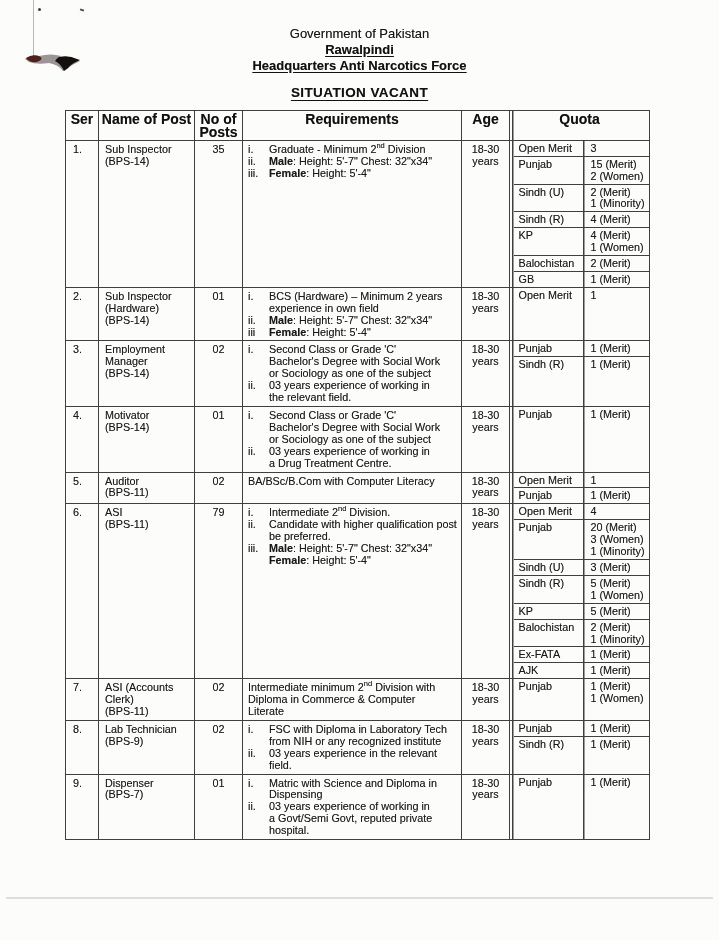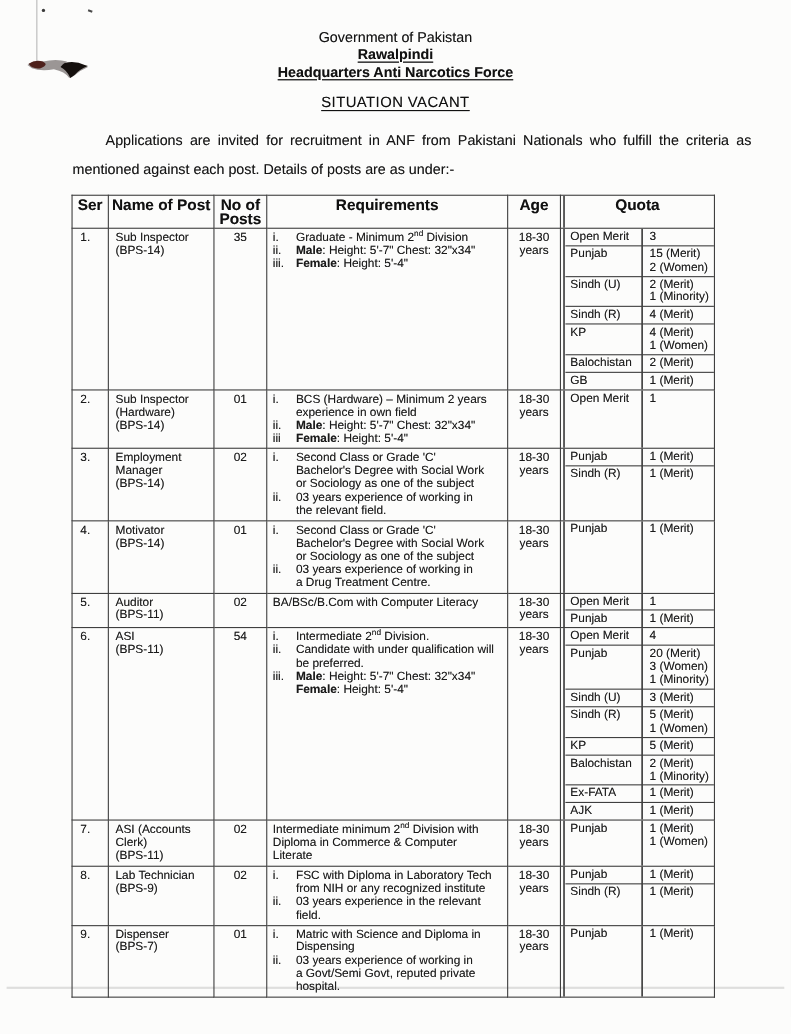--- a/index.html
+++ b/index.html
@@ -13,21 +13,21 @@
   .vline { position:absolute; left:33px; top:0; width:1px; height:58px; background:rgba(40,40,40,.32); }
   .dot1  { position:absolute; left:38px; top:8px; width:3px; height:3px; background:#3a3a3a; border-radius:50%; }
   .dot2  { position:absolute; left:80px; top:9px; width:4px; height:2px; background:#4a4a4a; transform:rotate(18deg); }
   .smudge { position:absolute; left:24px; top:46px; width:58px; height:27px; }
   .bottom-line { position:absolute; left:6px; top:897px; width:707px; height:1.5px; background:rgba(70,70,70,.16); }
 
   
   .hdr { padding-top:26px; text-align:center; }
   .h1 { font-size:13px; line-height:15.8px; color:#141414; }
   .h2 { font-size:13px; line-height:15.8px; font-weight:bold; text-decoration:underline; text-underline-offset:2px; color:#111; }
-  .title { font-size:13.5px; font-weight:normal; letter-spacing:.4px; text-decoration:underline; text-underline-offset:2.5px; margin-top:12px; color:#111; }
+  .title { font-size:13.5px; font-weight:bold; letter-spacing:.4px; text-decoration:underline; text-underline-offset:2.5px; margin-top:12px; color:#111; }
 
   
   .intro {
     margin:15px 36px 0 66px; font-size:13px; line-height:26px;
     text-align:justify; text-indent:30px; color:#161616;
   }
 
   
   table.posts {
     border-collapse:collapse; table-layout:fixed; width:584px;
@@ -77,21 +77,20 @@
     <path d="M35 11 Q45 9 53 13 L56 14 Q48 17 44 22 L40 25 Q37 18 31 15 Q33 12 35 11 Z" fill="#15100e"></path>
   </svg>
 
   <div class="hdr">
     <div class="h1">Government of Pakistan</div>
     <div class="h2">Rawalpindi</div>
     <div class="h2">Headquarters Anti Narcotics Force</div>
     <div class="title">SITUATION VACANT</div>
   </div>
 
-  <p class="intro">Applications are invited for recruitment in ANF from Pakistani Nationals who fulfill the criteria as mentioned against each post. Details of posts are as under:-</p>
 
   <table class="posts">
     <colgroup>
       <col style="width:33px">
         <col style="width:96px">
         <col style="width:48px">
       <col style="width:219px">
         <col style="width:48px">
         <col style="width:140px">
     </colgroup>
@@ -340,32 +339,32 @@
               </div>
             </div>
           </td>
         </tr>
         <tr>
           <td class="ser">6.</td>
           <td class="nm">
             <div>ASI</div>
             <div>(BPS-11)</div>
           </td>
-          <td class="np">54</td>
+          <td class="np">79</td>
           <td class="rq">
             <div class="req-item">
               <span class="req-num">i.</span>
               <div class="req-txt">
                 <div>Intermediate 2<sup>nd</sup> Division.</div>
               </div>
             </div>
             <div class="req-item">
               <span class="req-num">ii.</span>
               <div class="req-txt">
-                <div>Candidate with under qualification will</div>
+                <div>Candidate with higher qualification post</div>
                 <div>be preferred.</div>
               </div>
             </div>
             <div class="req-item">
               <span class="req-num">iii.</span>
               <div class="req-txt">
                 <div><b>Male</b>: Height: 5'-7" Chest: 32"x34"</div>
                 <div><b>Female</b>: Height: 5'-4"</div>
               </div>
             </div>

